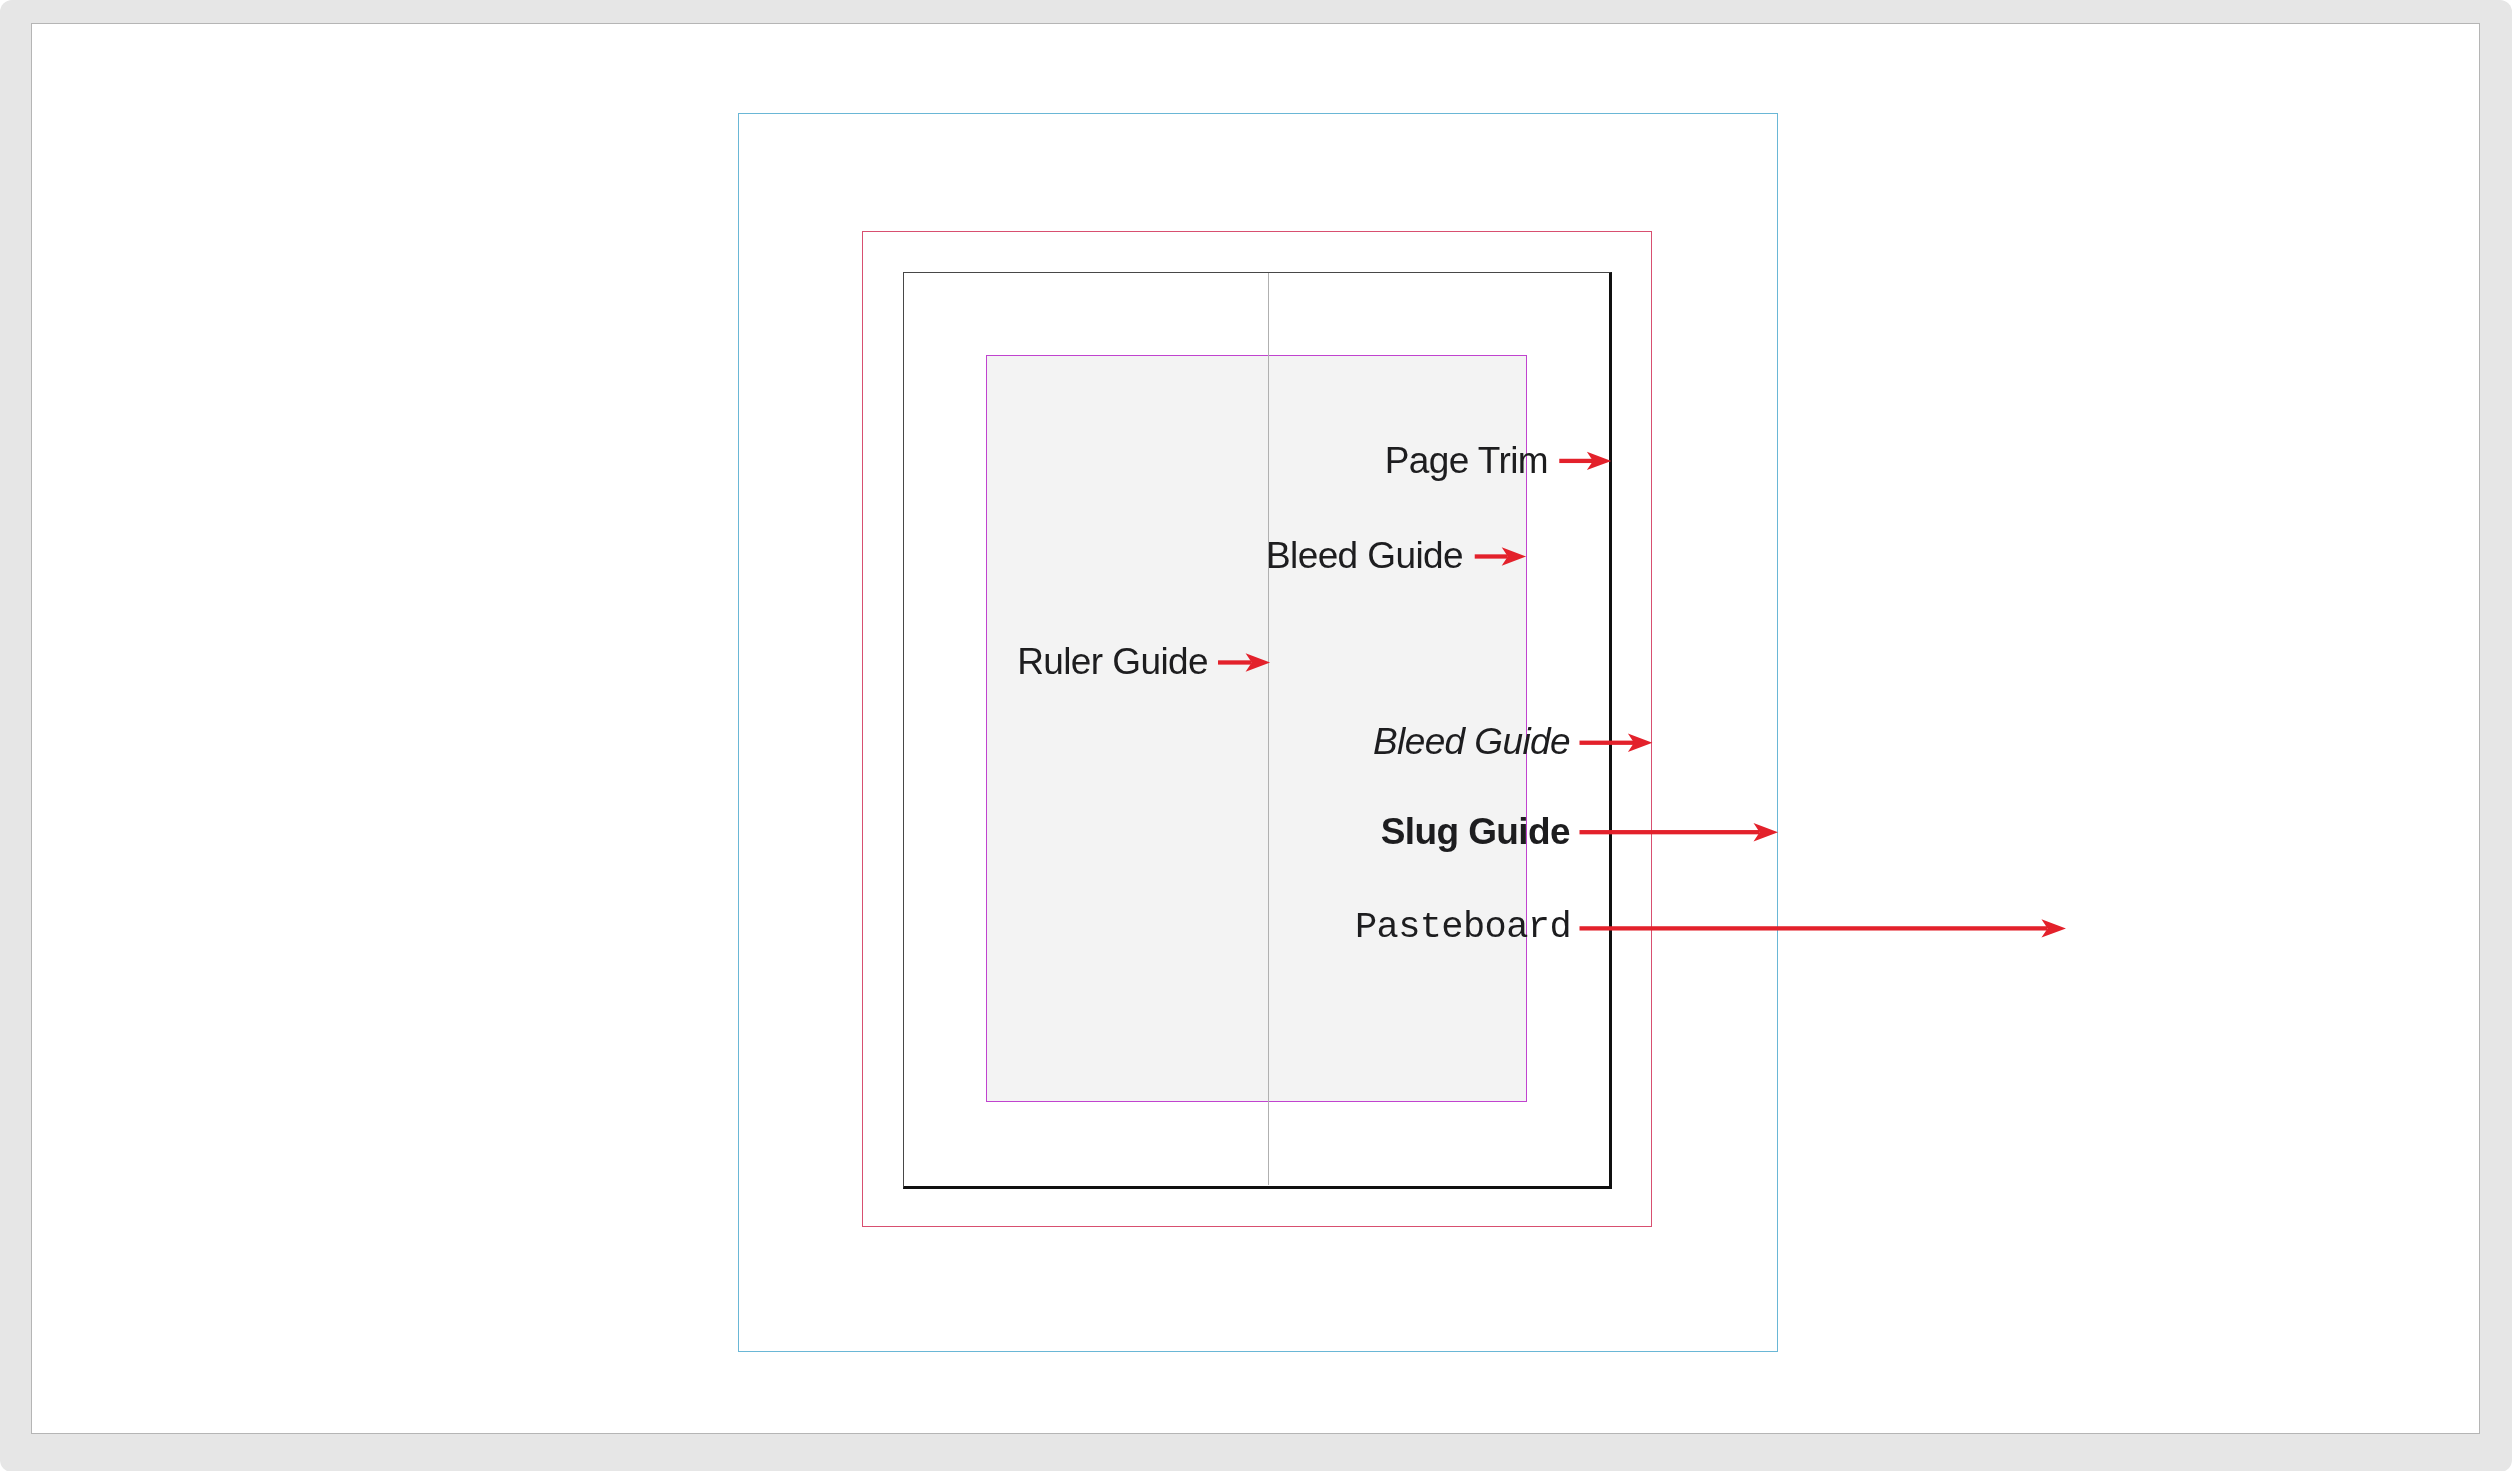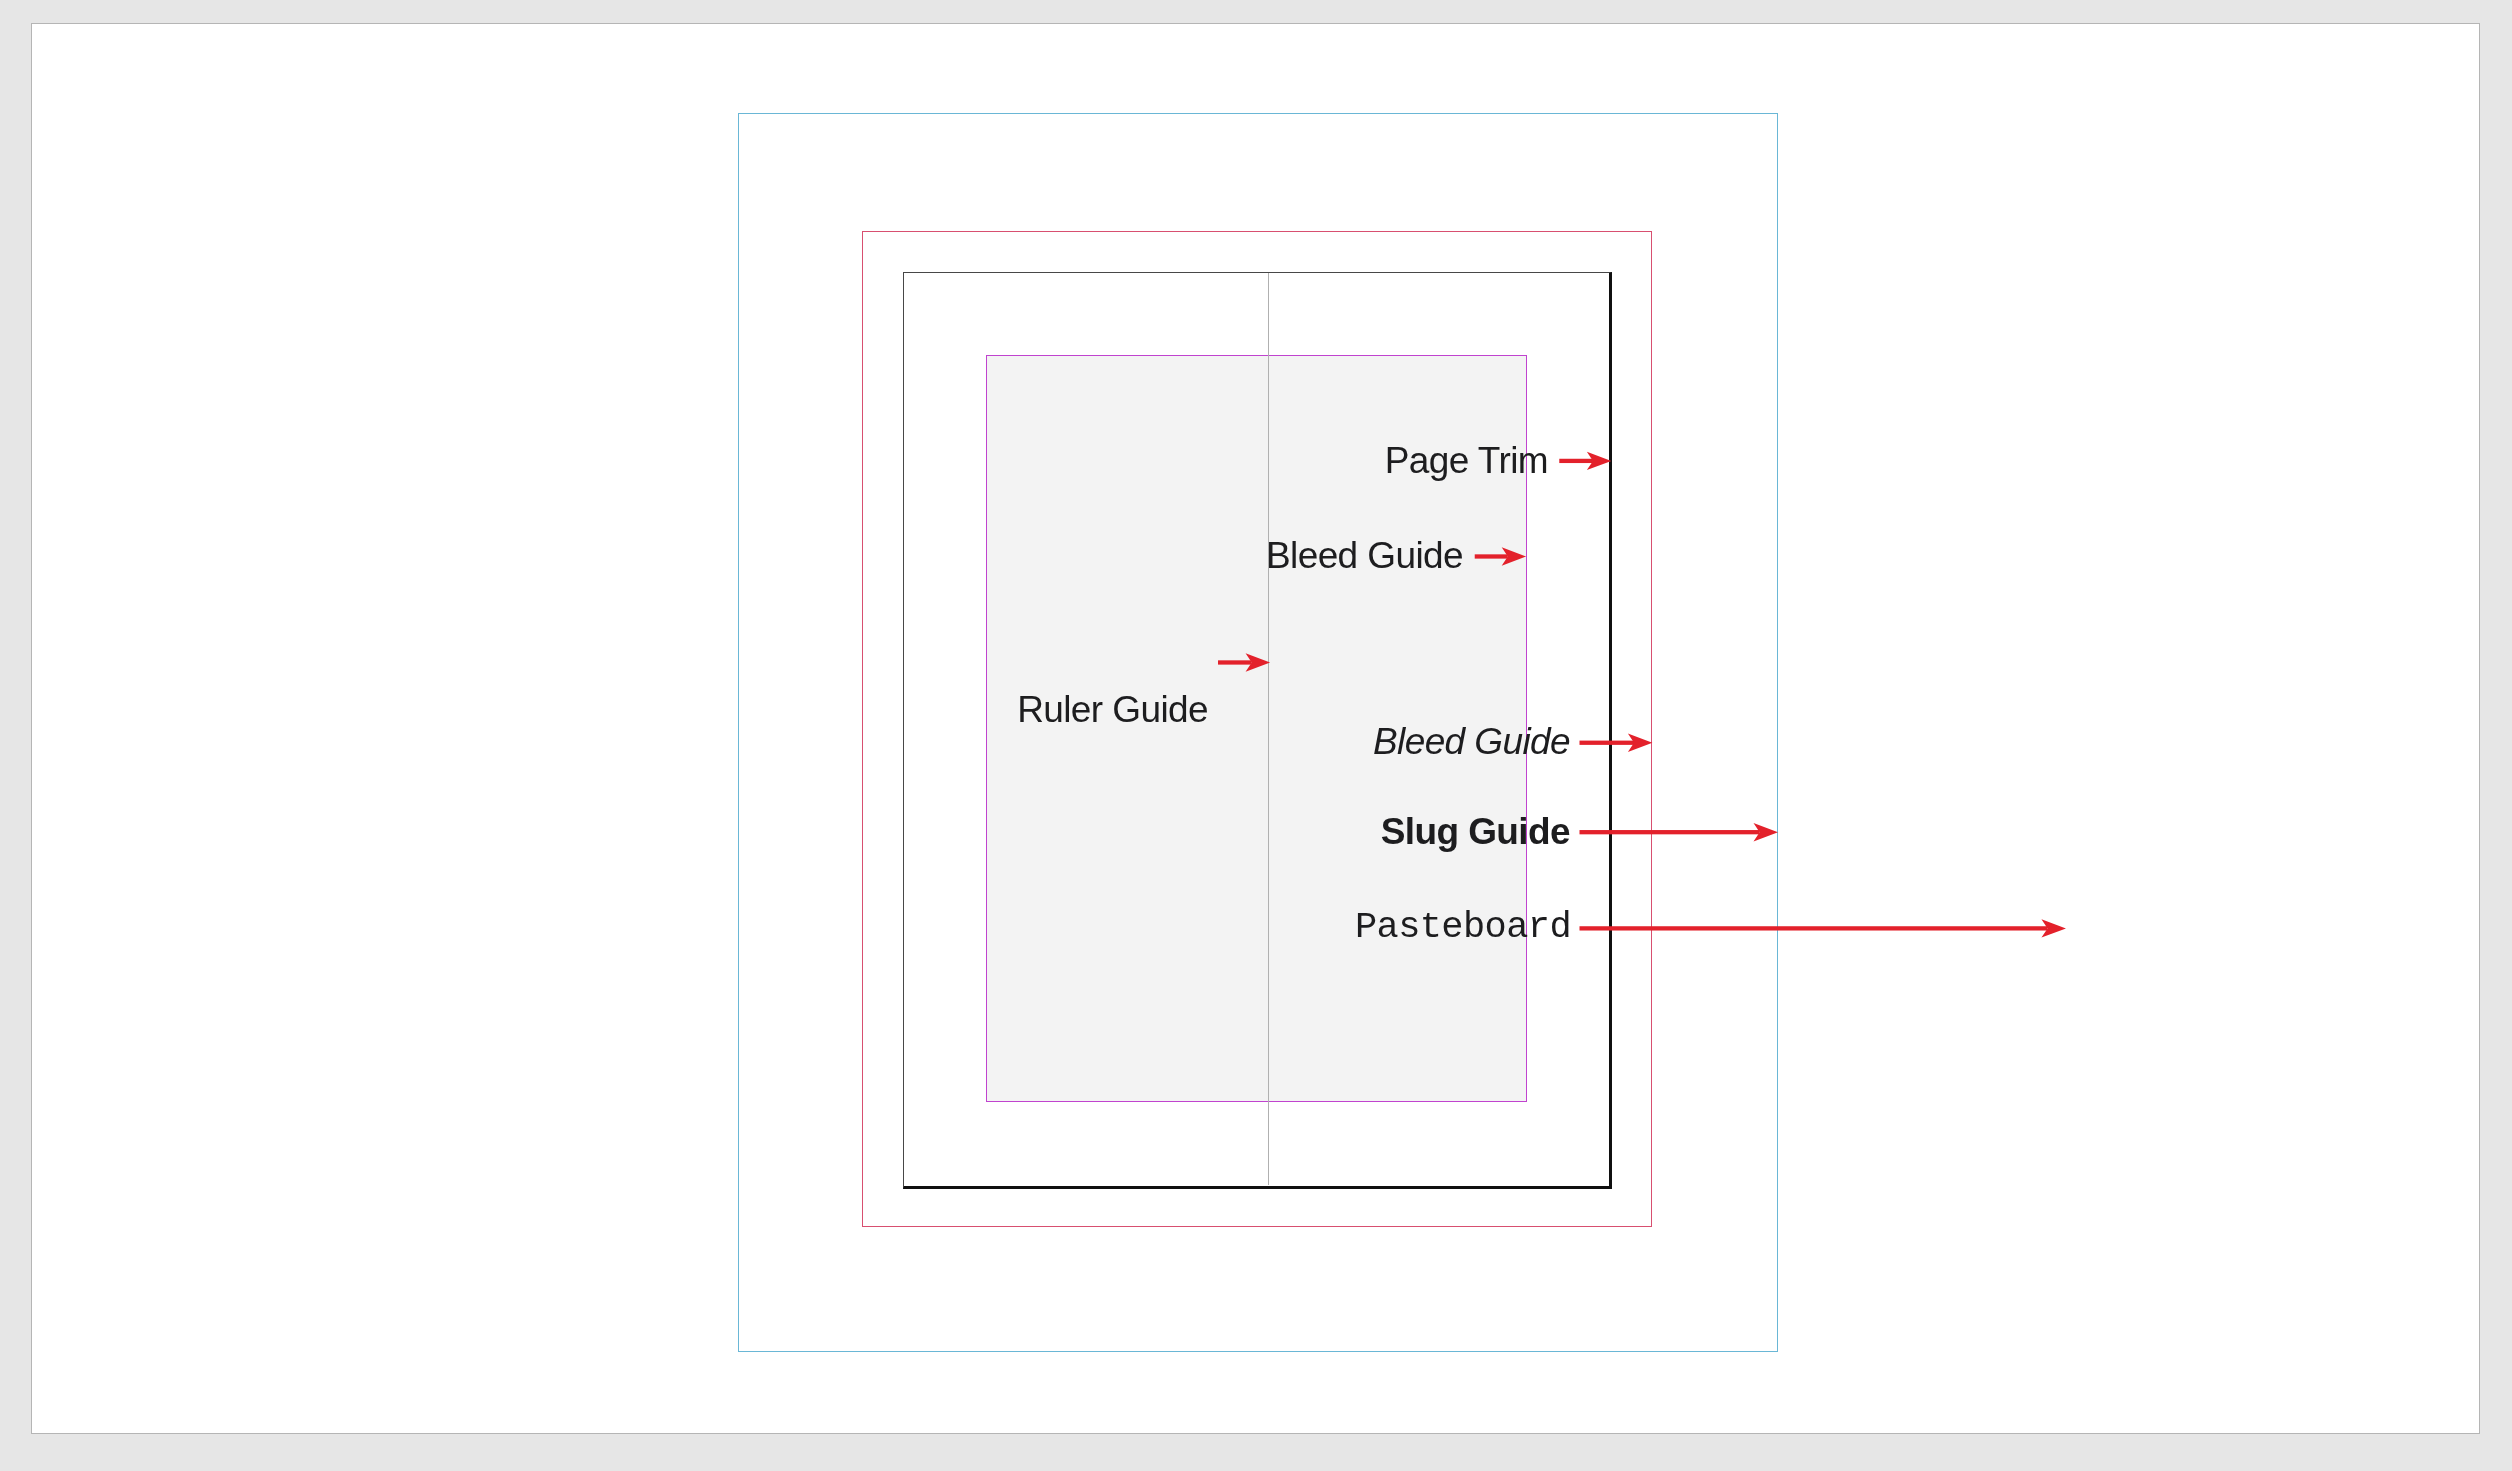--- a/index.html
+++ b/index.html
@@ -4,20 +4,21 @@
 <style>
   html, body { margin: 0; padding: 0; }
   body { font-family: "Liberation Sans", sans-serif; }
 
   .canvas {
     position: relative;
     width: 2512px;
     height: 1472px;
     background: #e6e6e6;
     overflow: hidden;
+    border-radius: 12px;
   }
 
   .abs { position: absolute; box-sizing: border-box; }
 
   .pasteboard {
     left: 31px; top: 23px; width: 2449px; height: 1411px;
     background: #ffffff;
     border: 0.6px solid #b5b5b5;
   }
 
@@ -54,21 +55,21 @@
     position: absolute;
     transform: translateY(-50%);
     font-size: 37px;
     letter-spacing: -0.6px;
     color: #1d1d1f;
     white-space: nowrap;
     line-height: 1;
   }
   .co-page-trim    { top: 460px;  right: 964px; }
   .co-margin-guide { top: 555px;  right: 1049px; }
-  .co-ruler-guide  { top: 661px; right: 1304px; margin-top: 48px; }
+  .co-ruler-guide  { top: 661px; right: 1304px; }
   .co-bleed-guide  { top: 741px; right: 942px; font-style: italic; }
   .co-slug-guide   { top: 831px; right: 942px; font-weight: bold; }
   .co-pasteboard   { top: 927px; right: 941px; font-family: Liberation Mono, monospace; }
 
   .arrow-layer { position: absolute; left: 0; top: 0; width: 2512px; height: 1472px; }
 </style>
 </head>
 <body>
 
 <div class="canvas">

